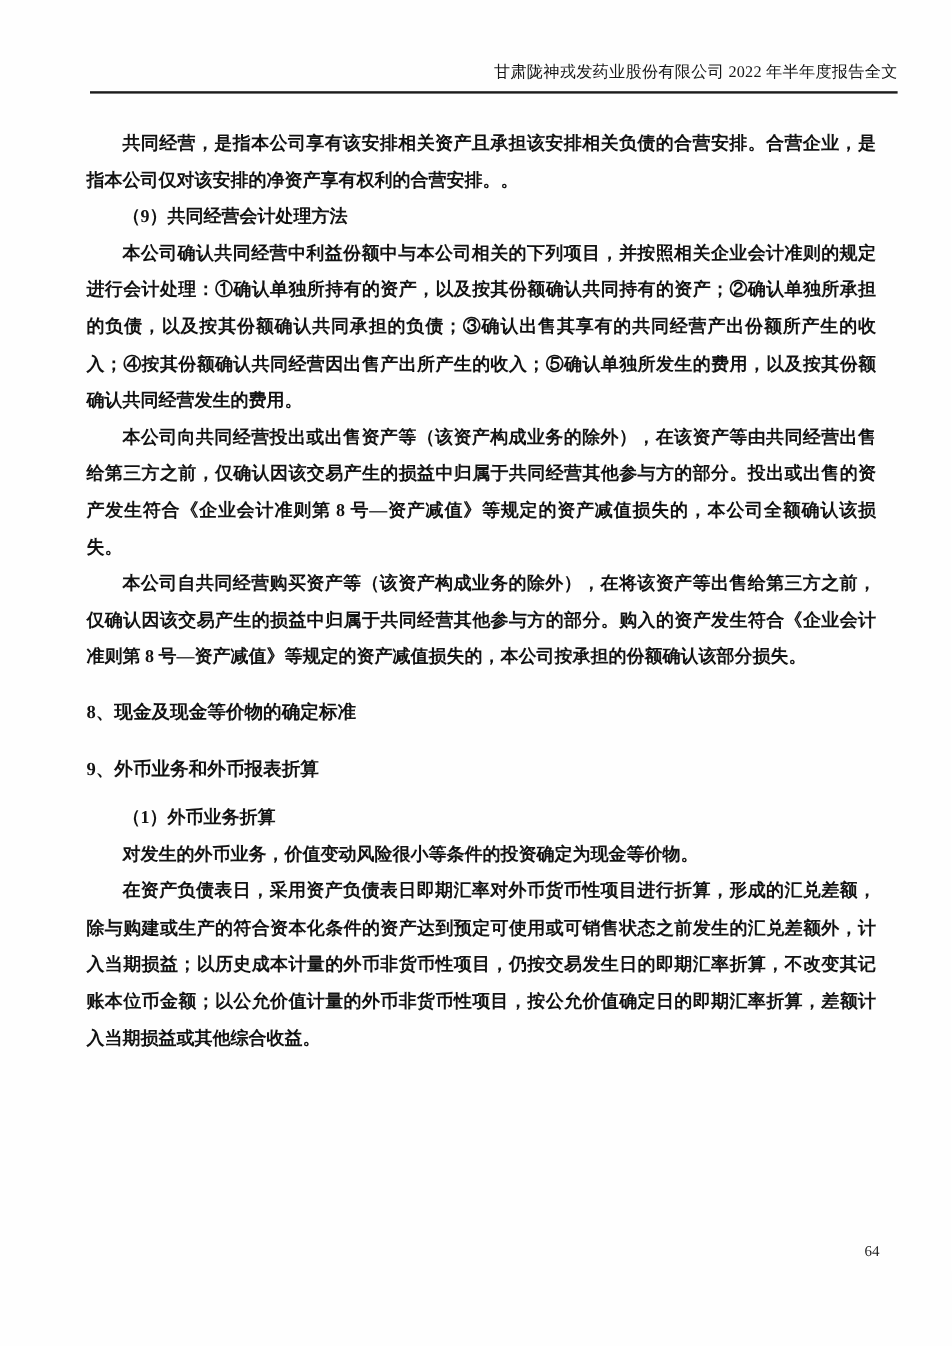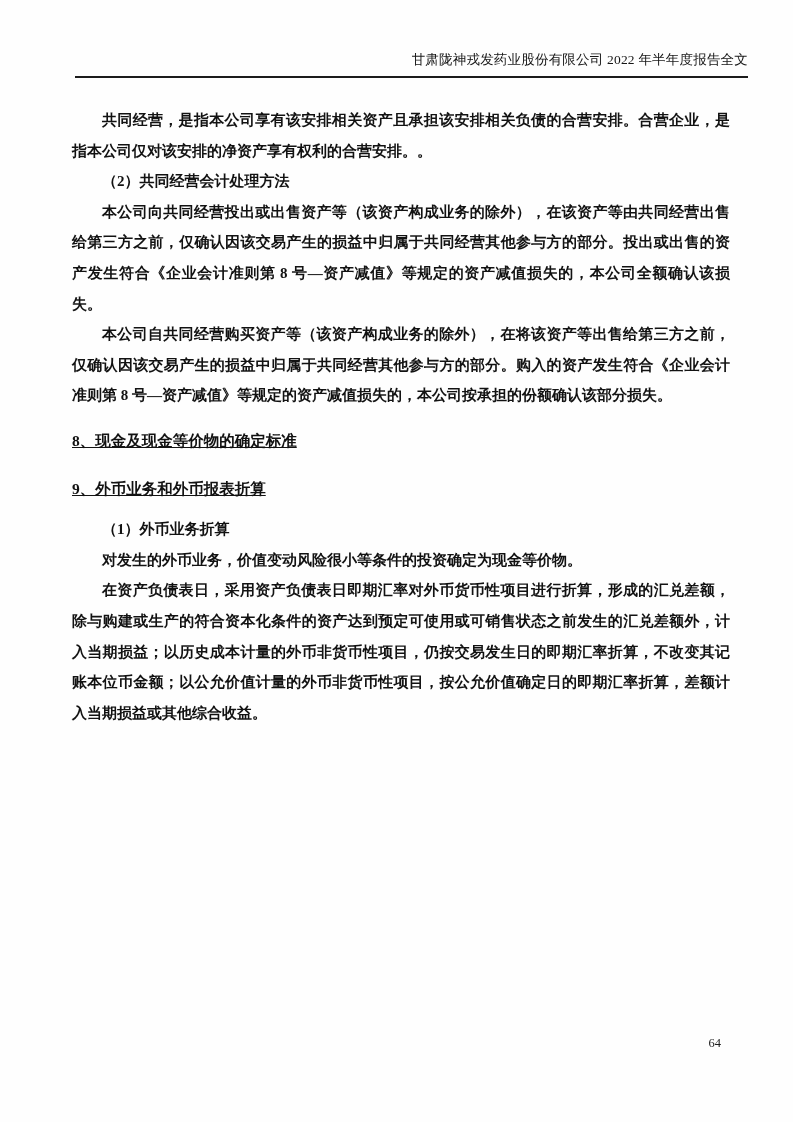--- a/index.html
+++ b/index.html
@@ -38,46 +38,46 @@
   .para {
     margin: 0;
     text-indent: 2em;
     font-weight: bold;
   }
   .heading {
     margin: 15px 0 14px 0;
     font-weight: bold;
     font-size: 15.5px;
     text-indent: 0;
-    text-decoration: underline;
   }
   .heading-2 { margin-top: 17px; margin-bottom: 10px; }
   .sub-extra { margin-top: 4px; }
   .page-number {
     position: absolute;
     top: 1036px;
-    right: 72px;
+    right: 60px;
     font-size: 12.5px;
     color: #1a1a1a;
   }
 </style>
 </head>
 <body>
 
 <div class="page">
 
   <div class="header">
     <div class="header-inner">
       <span>甘肃陇神戎发药业股份有限公司 2022 年半年度报告全文</span>
     </div>
   </div>
 
   <div class="content">
     <p class="para">共同经营，是指本公司享有该安排相关资产且承担该安排相关负债的合营安排。合营企业，是指本公司仅对该安排的净资产享有权利的合营安排。。</p>
-    <p class="para">（2）共同经营会计处理方法</p>
+    <p class="para">（9）共同经营会计处理方法</p>
+    <p class="para">本公司确认共同经营中利益份额中与本公司相关的下列项目，并按照相关企业会计准则的规定进行会计处理：①确认单独所持有的资产，以及按其份额确认共同持有的资产；②确认单独所承担的负债，以及按其份额确认共同承担的负债；③确认出售其享有的共同经营产出份额所产生的收入；④按其份额确认共同经营因出售产出所产生的收入；⑤确认单独所发生的费用，以及按其份额确认共同经营发生的费用。</p>
     <p class="para">本公司向共同经营投出或出售资产等（该资产构成业务的除外），在该资产等由共同经营出售给第三方之前，仅确认因该交易产生的损益中归属于共同经营其他参与方的部分。投出或出售的资产发生符合《企业会计准则第 8 号—资产减值》等规定的资产减值损失的，本公司全额确认该损失。</p>
     <p class="para">本公司自共同经营购买资产等（该资产构成业务的除外），在将该资产等出售给第三方之前，仅确认因该交易产生的损益中归属于共同经营其他参与方的部分。购入的资产发生符合《企业会计准则第 8 号—资产减值》等规定的资产减值损失的，本公司按承担的份额确认该部分损失。</p>
     <p class="heading">8、现金及现金等价物的确定标准</p>
     <p class="heading heading-2">9、外币业务和外币报表折算</p>
     <p class="para sub-extra">（1）外币业务折算</p>
     <p class="para">对发生的外币业务，价值变动风险很小等条件的投资确定为现金等价物。</p>
     <p class="para">在资产负债表日，采用资产负债表日即期汇率对外币货币性项目进行折算，形成的汇兑差额，除与购建或生产的符合资本化条件的资产达到预定可使用或可销售状态之前发生的汇兑差额外，计入当期损益；以历史成本计量的外币非货币性项目，仍按交易发生日的即期汇率折算，不改变其记账本位币金额；以公允价值计量的外币非货币性项目，按公允价值确定日的即期汇率折算，差额计入当期损益或其他综合收益。</p>
   </div>
 
   <div class="page-number">64</div>

